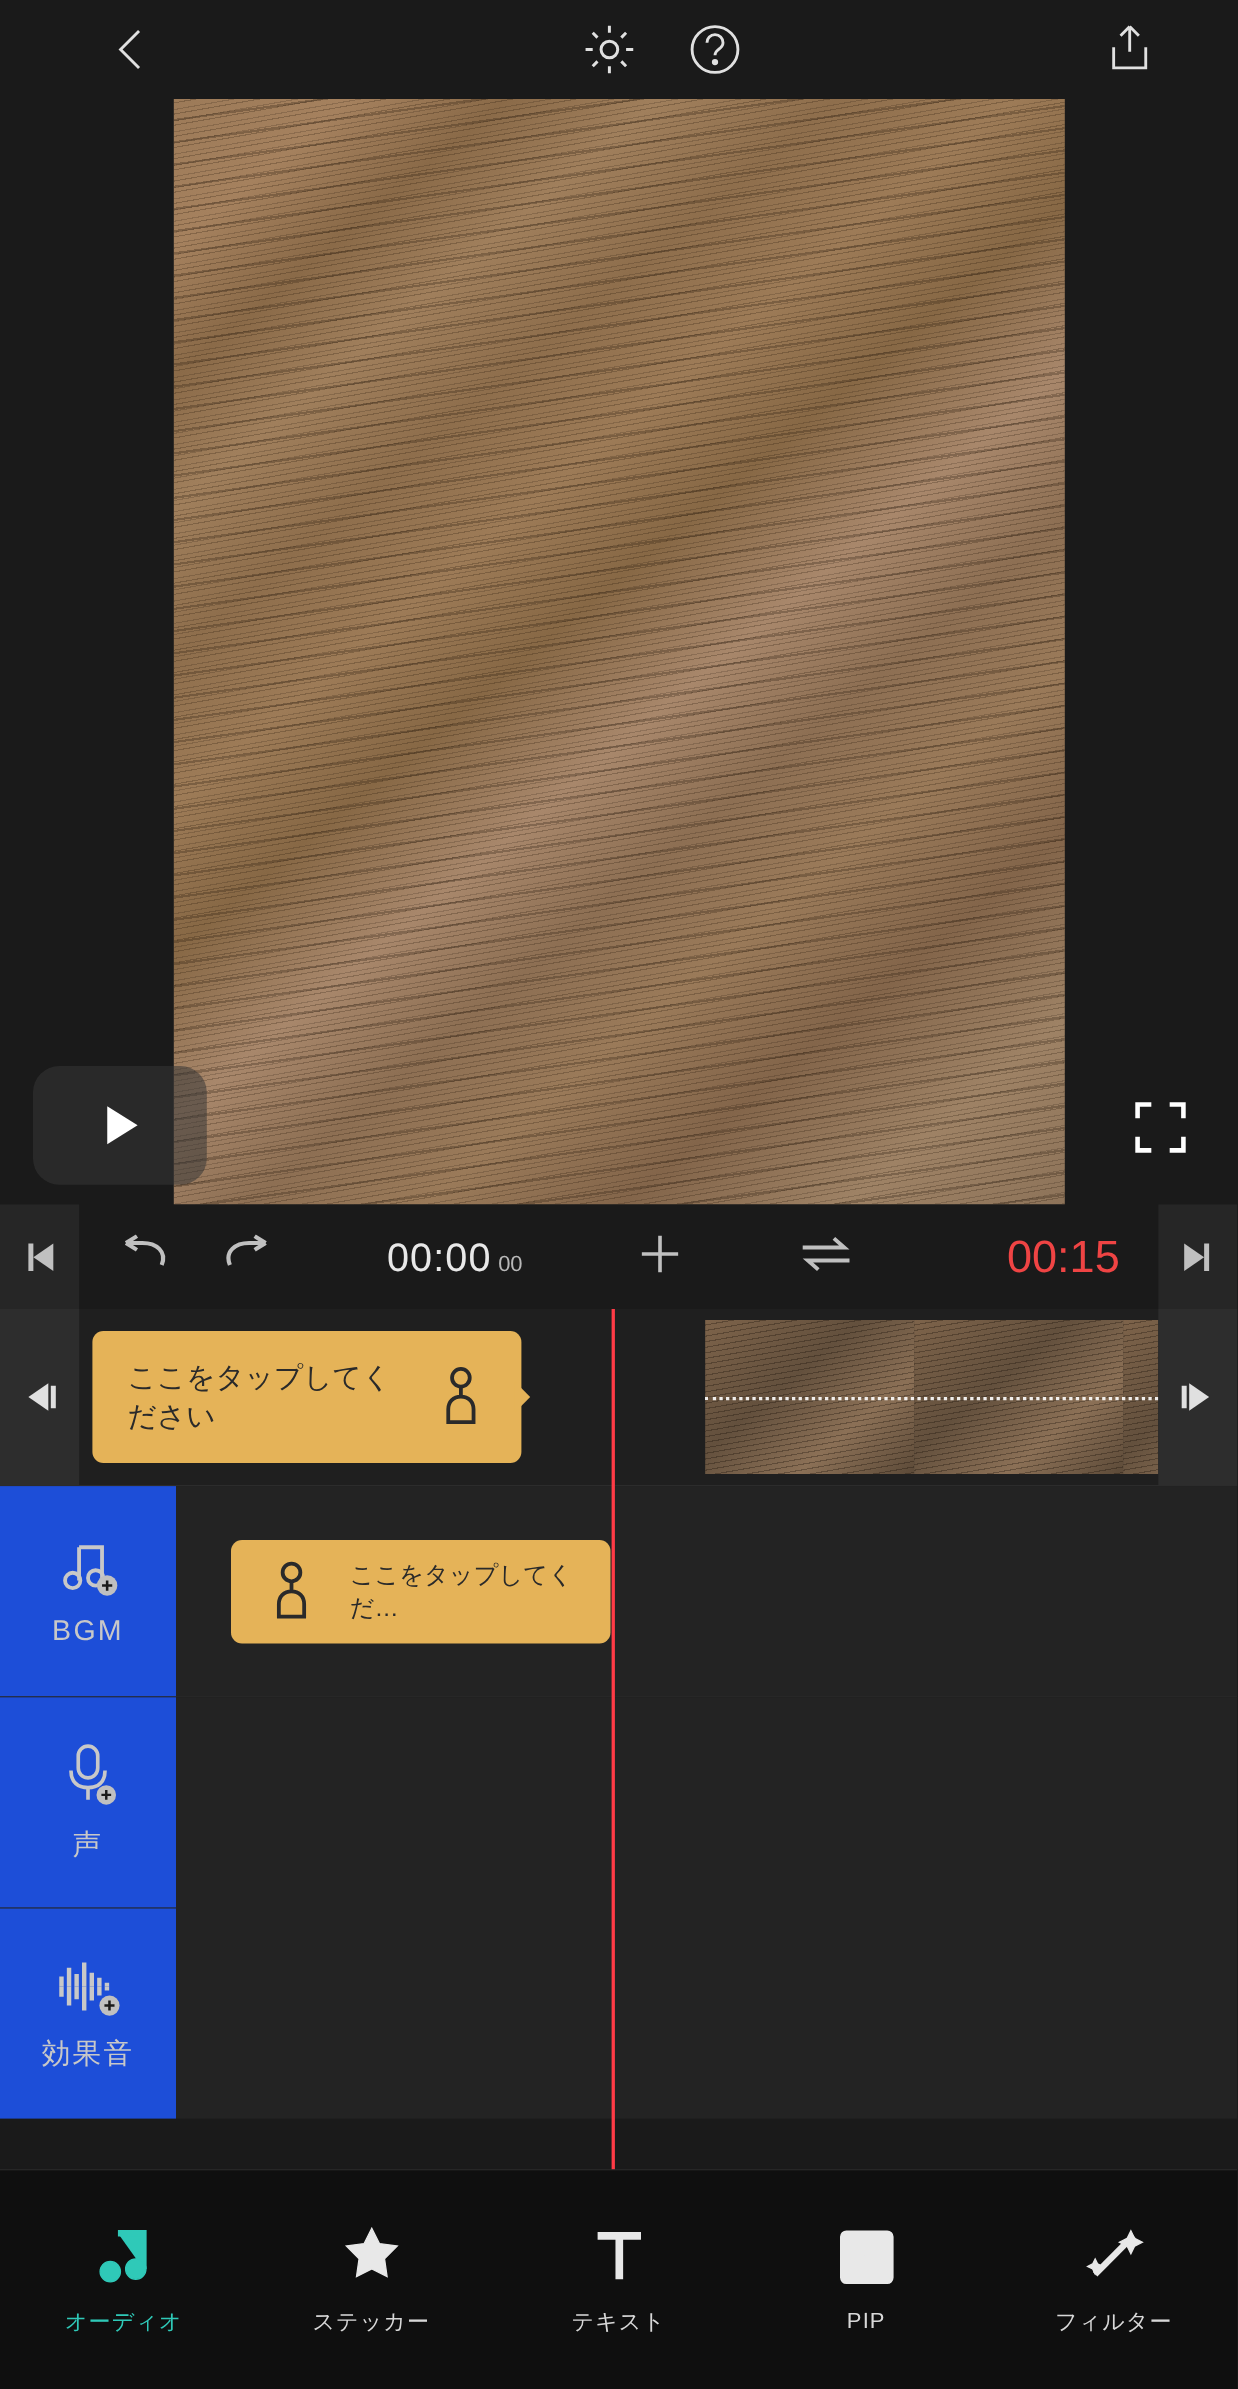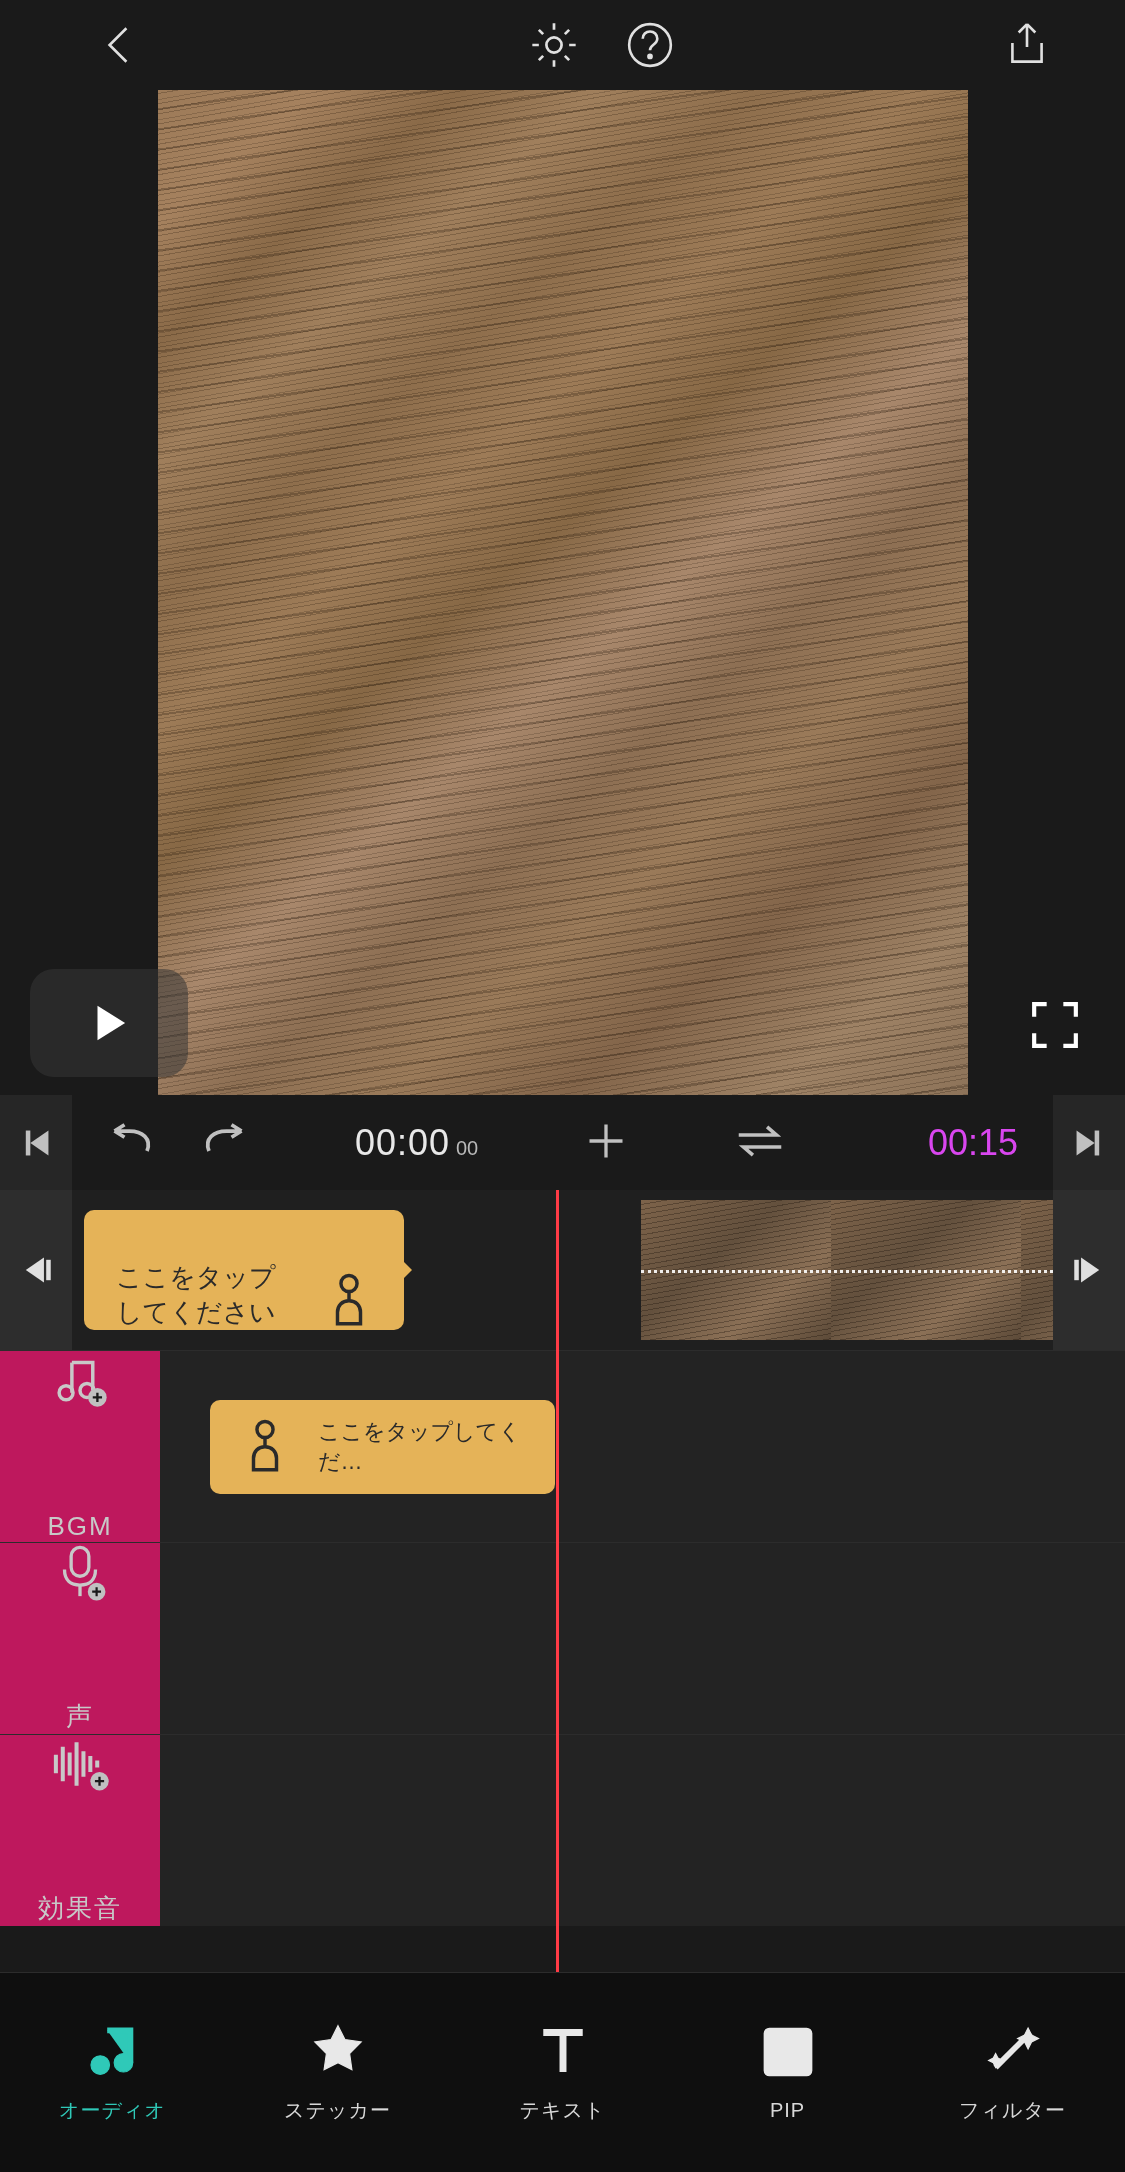--- a/index.html
+++ b/index.html
@@ -94,21 +94,21 @@
   }
   .tl-mid {
     flex:1; display:flex; align-items:center; gap: 42px;
     padding: 0 35px;
     justify-content: space-between;
   }
   .tl-mid .group { display:flex; align-items:center; gap:42px; }
   .tl-time { display:flex; align-items:baseline; gap:6px; }
   .tl-time .big { font-size: 36px; color:#e8e8e8; letter-spacing:1px;}
   .tl-time .small { font-size: 20px; color:#b8b8b8; }
-  .tl-dur { font-size: 36px; color:#d946ef;margin-left:36px; }
+  .tl-dur { font-size: 41px; color:#ef4444;margin-left:36px; }
   .tl-header svg { stroke:#c0c0c0; fill:none; stroke-width:3; }
 
   
   .track-row {
     height: 160px;
     display:flex;
     position:relative;
     background:#1f1f1f;
   }
   .track-edge-btn {
@@ -126,21 +126,21 @@
   .bubble {
     background:#e5b358;
     color:#2a2a2a;
     border-radius:10px;
     display:flex; align-items:center;
     font-size:26px;
     padding: 0 32px;
     height:112px;
     position: relative;
   }
-  .bubble.big { height: 120px; gap:24px; margin-left:12px; width:320px;align-items:flex-end; }
+  .bubble.big { height: 120px; gap:24px; margin-left:12px; width:390px; }
   .bubble.big::after {
     content:"";
     position:absolute;
     right:-22px; top:50%; transform:translateY(-50%);
     border:14px solid transparent;
     border-left-color:#e5b358;
   }
   .bubble.small { height: 94px; gap:30px; width: 345px; font-size:22px;}
   .bubble .tap-icon { width:46px; height:58px; flex-shrink:0; }
   .bubble .tap-icon svg { stroke:#2a2a2a; fill:none; stroke-width:3; }
@@ -183,23 +183,23 @@
   
   .audio-row {
     height: 192px;
     display:flex;
     background:#1d1d1d;
     border-top:1px solid #2c2c2c;
   }
   .audio-label {
     width: 160px;
     display:flex; flex-direction:column;
-    align-items:center; justify-content:space-between;
+    align-items:center; justify-content:center;
     gap:14px;
-    background:#be185d;
+    background:#1d4ed8;
   }
   .audio-label .txt { font-size:26px; color:#c8c8c8; letter-spacing:2px;}
   .audio-label svg { stroke:#c8c8c8; fill:none; stroke-width:3; }
   .audio-track {
     flex:1;
     display:flex; align-items:center;
     padding-left: 50px;
     background:#232323;
   }
 

